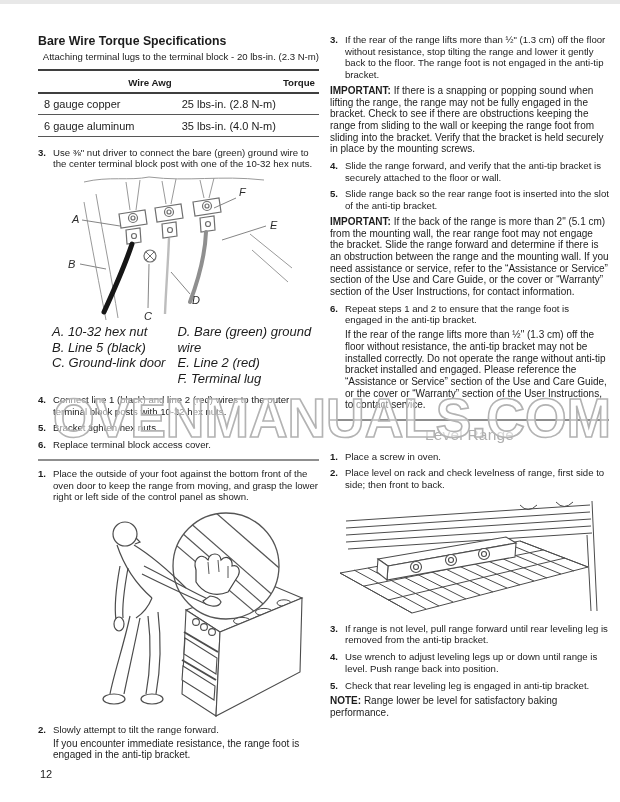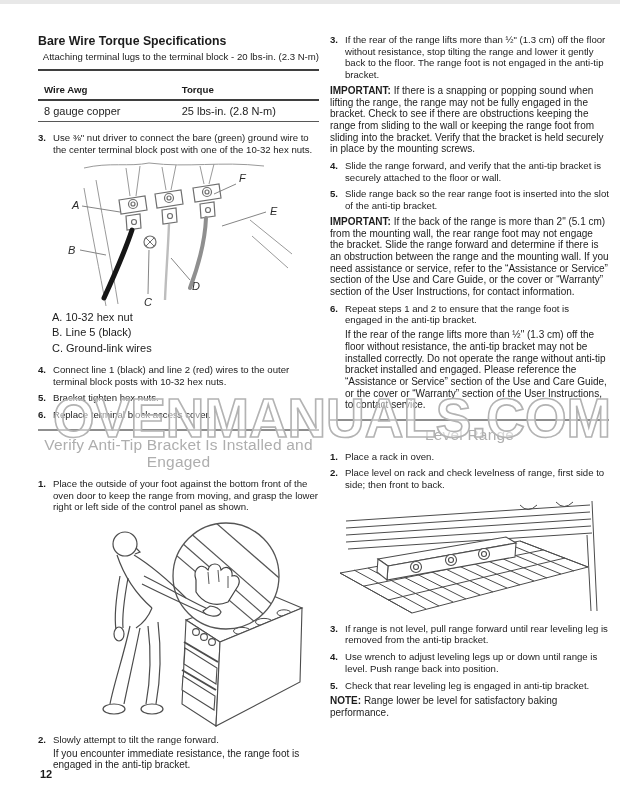--- a/index.html
+++ b/index.html
@@ -10,49 +10,49 @@
   }
   .col { position:absolute; top:30px; }
   .col-left  { left:38px;  width:281px; }
   .col-right { left:330px; width:279px; }
 
   .doc-title { font-size:12.3px; font-weight:bold; margin:0 0 3px 0; }
   .subtitle  { font-size:9.6px; line-height:11.6px; margin:0;text-align:right; }
 
   table.spec { width:100%; border-collapse:collapse; margin-top:6px;
                border-top:2px solid #3f3f3f; border-bottom:1.6px solid #575757; }
-  table.spec th { text-align:left; font-size:9.7px; font-weight:bold;
-                  padding:13px 4px 4px 6px; border-bottom:2px solid #3f3f3f; }
+  table.spec th { text-align:right; font-size:9.7px; font-weight:bold;
+                  padding:6px 4px 4px 6px; border-bottom:2px solid #3f3f3f; }
   table.spec td { font-size:11px; padding:4.5px 4px 4px 6px;
                   border-bottom:1.6px solid #575757; }
   table.spec tr:last-child td { border-bottom:none; }
   .c2 { width:51%; }
 
   .step { display:flex; font-size:9.6px; line-height:11.7px; margin-top:5px; }
   .step .num { width:15px; font-weight:bold; flex:none; }
   .step .txt { flex:1; }
   .para  { font-size:10px; line-height:11.7px; margin:4px 0 0 0; }
   .indent { margin-left:15px; }
   .blabel { font-weight:bold; }
 
   .rule { border:none; border-top:2px solid #8f8f8f; margin:8px 0 0 0; }
   .sechead { text-align:center; color:#aeaeae; font-size:15.5px; line-height:17.5px;
              margin:5px 0 2px 0; font-weight:400; letter-spacing:0.2px; }
 
-  .legend { display:flex; font-size:11px; line-height:15.5px;
+  .legend { display:flex; font-style:italic; font-size:13px; line-height:15.5px;
             margin-top:2px; }
   .legend .lcol1 { width:47%; padding-left:14px; }
   .legend .lcol2 { width:53%; }
 
   .figure { display:block; }
   .diag-label { font-style:italic; font-size:11px; fill:#2a2a2a; }
 
   .watermark { position:absolute; left:50px; top:386px; width:565px; height:60px;
                z-index:40; pointer-events:none; }
-  .pagenum { position:absolute; left:40px; top:764px; font-size:11px; font-weight:bold; }
+  .pagenum { position:absolute; left:40px; top:764px; font-size:11px; font-weight:normal; }
 </style>
 </head>
 <body>
 
 <div class="page">
 
   <div class="col col-left">
 
     <h1 class="doc-title">Bare Wire Torque Specifications</h1>
     <p class="subtitle">Attaching terminal lugs to the terminal block - 20 lbs-in. (2.3 N-m)</p>
@@ -61,20 +61,24 @@
       <thead>
         <tr>
           <th>Wire Awg</th>
           <th class="c2">Torque</th>
         </tr>
       </thead>
       <tbody>
         <tr>
           <td>8 gauge copper</td>
           <td>25 lbs-in. (2.8 N-m)</td>
+        </tr>
+        <tr>
+          <td>6 gauge aluminum</td>
+          <td>35 lbs-in. (4.0 N-m)</td>
         </tr>
       </tbody>
     </table>
 
     <div class="step" style="margin-top:10px;">
       <span class="num">3.</span>
       <span class="txt">Use ⅜" nut driver to connect the bare (green) ground wire to the center terminal block post with one of the 10-32 hex nuts.</span>
     </div>
 
     <svg class="figure" width="252" height="150" viewBox="0 0 252 150" style="margin:2px 0 0 16px;">
@@ -125,39 +129,43 @@
       <text class="diag-label" x="90" y="148">C</text>
       <text class="diag-label" x="138" y="132">D</text>
       <text class="diag-label" x="216" y="57">E</text>
       <text class="diag-label" x="185" y="24">F</text>
     </svg>
 
     <div class="legend">
       <div class="lcol1">
         <div>A.  10-32 hex nut</div>
         <div>B.  Line 5 (black)</div>
-        <div>C.  Ground-link wires</div>
+        <div>C.  Ground-link door</div>
+      </div>
+      <div class="lcol2">
+        <div>D.  Bare (green) ground wire</div>
+        <div>E.  Line 2 (red)</div>
+        <div>F.  Terminal lug</div>
       </div>
     </div>
 
     <div class="step" style="margin-top:8px;">
       <span class="num">4.</span>
       <span class="txt">Connect line 1 (black) and line 2 (red) wires to the outer terminal block posts with 10-32 hex nuts.</span>
     </div>
     <div class="step">
       <span class="num">5.</span>
       <span class="txt">Bracket tighten hex nuts.</span>
     </div>
     <div class="step">
       <span class="num">6.</span>
       <span class="txt">Replace terminal block access cover.</span>
     </div>
 
     <hr class="rule">
-    <h2 class="sechead">Verify Anti-Tip Bracket Is Installed and Engaged</h2>
 
     <div class="step" style="margin-top:7px;">
       <span class="num">1.</span>
       <span class="txt">Place the outside of your foot against the bottom front of the oven door to keep the range from moving, and grasp the lower right or left side of the control panel as shown.</span>
     </div>
 
     <svg class="figure" width="240" height="212" viewBox="0 0 240 212" style="margin:5px 0 0 30px;">
       <g stroke="#4c4c4c" stroke-width="1.1" fill="#ffffff">
 
         <path d="M118,102 L196,74 L234,90 L152,124 Z"></path>
@@ -251,21 +259,21 @@
       <span class="num">6.</span>
       <span class="txt">Repeat steps 1 and 2 to ensure that the range foot is engaged in the anti-tip bracket.</span>
     </div>
     <p class="para indent" style="margin-top:3px;">If the rear of the range lifts more than ½" (1.3 cm) off the floor without resistance, the anti-tip bracket may not be installed correctly. Do not operate the range without anti-tip bracket installed and engaged. Please reference the “Assistance or Service” section of the Use and Care Guide, or the cover or “Warranty” section of the User Instructions, to contact service.</p>
 
     <hr class="rule">
     <h2 class="sechead">Level Range</h2>
 
     <div class="step" style="margin-top:7px;">
       <span class="num">1.</span>
-      <span class="txt">Place a rack in oven.</span>
+      <span class="txt">Place a screw in oven.</span>
     </div>
     <div class="step">
       <span class="num">2.</span>
       <span class="txt">Place level on rack and check levelness of range, first side to side; then front to back.</span>
     </div>
 
     <svg class="figure" width="270" height="120" viewBox="0 0 270 120" style="margin:4px 0 0 4px;">
       <g stroke="#4c4c4c" stroke-width="1" fill="none">
         <path d="M12,26 L256,10"></path>
           <path d="M12,33 L256,17"></path>

